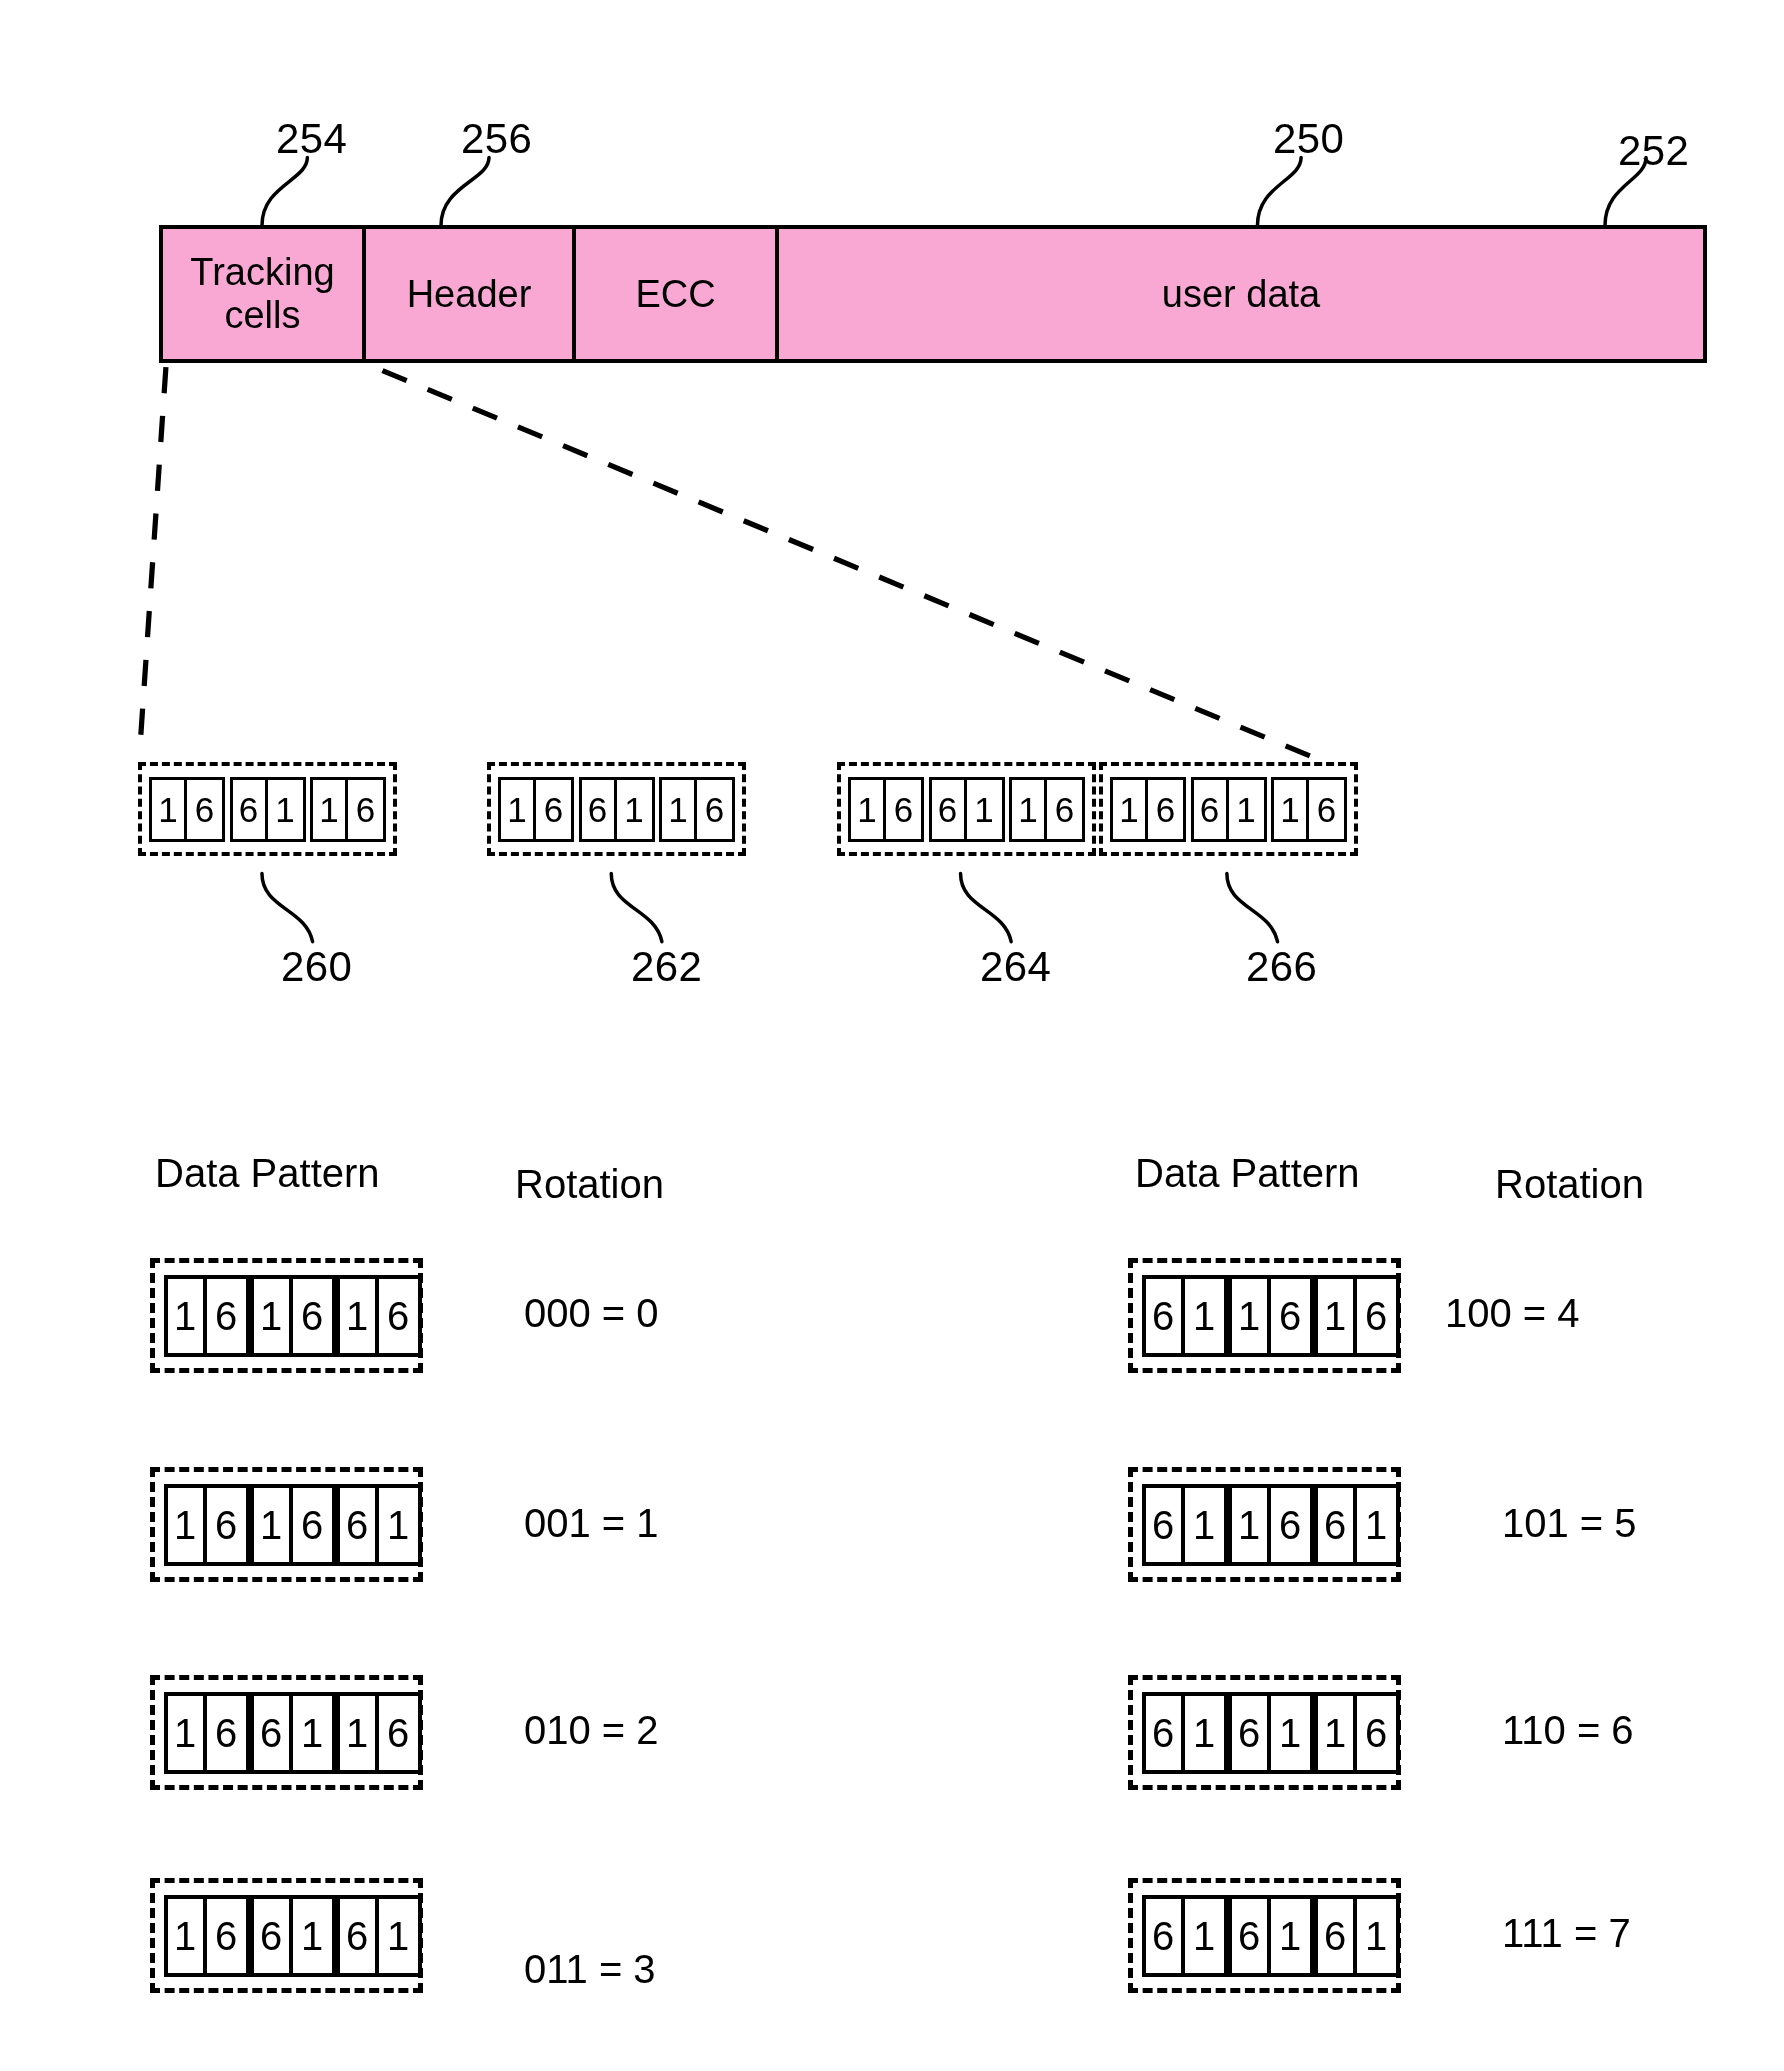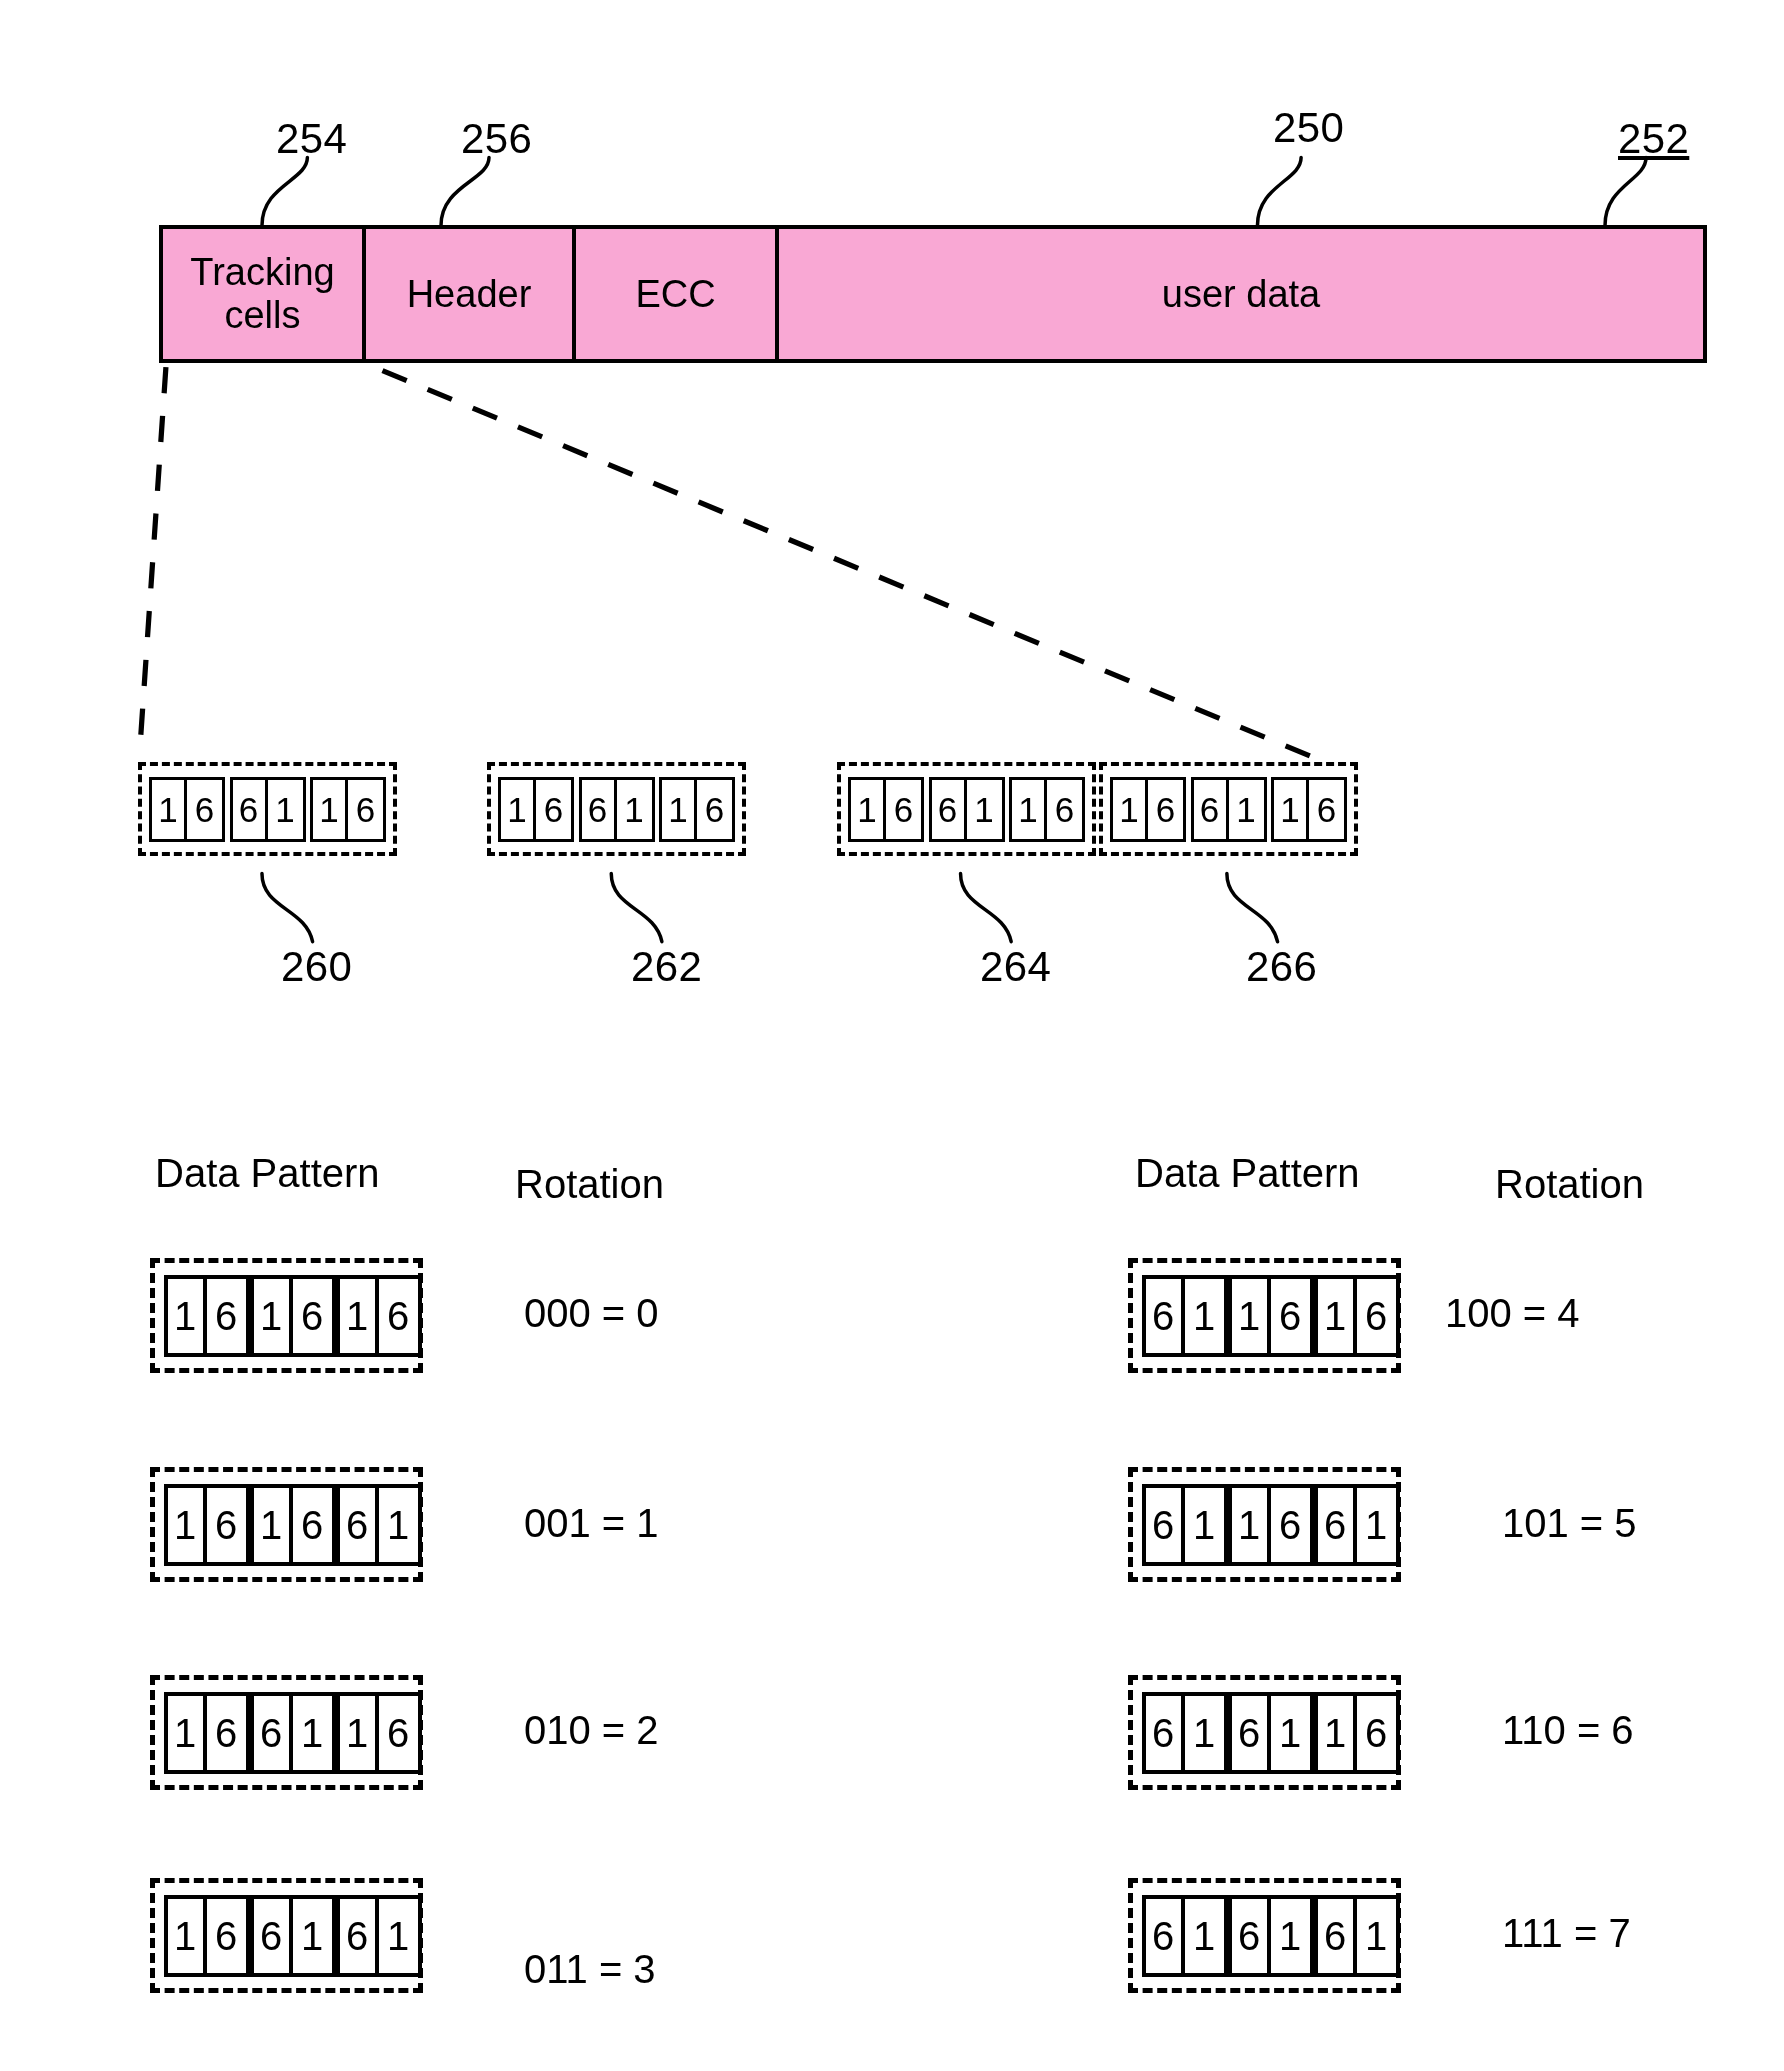--- a/index.html
+++ b/index.html
@@ -146,22 +146,22 @@
 <div id="sector-bar">
   <div class="sector-cell" id="cell-tracking">Tracking
 cells</div>
   <div class="sector-cell" id="cell-header">Header</div>
   <div class="sector-cell" id="cell-ecc">ECC</div>
   <div class="sector-cell" id="cell-userdata">user data</div>
 </div>
 
 <div class="ref-num" style="left:276px; top:115px;">254</div>
 <div class="ref-num" style="left:461px; top:115px;">256</div>
-<div class="ref-num" style="left:1273px; top:104px;">250</div>
-<div class="ref-num" style="left:1618px; top:115px;text-decoration:underline;">252</div>
+<div class="ref-num" style="left:1273px; top:115px;">250</div>
+<div class="ref-num" style="left:1618px; top:127px;">252</div>
 
 <div class="tc-group" style="left:138px; top:762px;">
   <div class="tc-pair">
     <span class="tc-bit">1</span>
     <span class="tc-bit">6</span>
   </div>
   <div class="tc-pair">
     <span class="tc-bit">6</span>
     <span class="tc-bit">1</span>
   </div>

